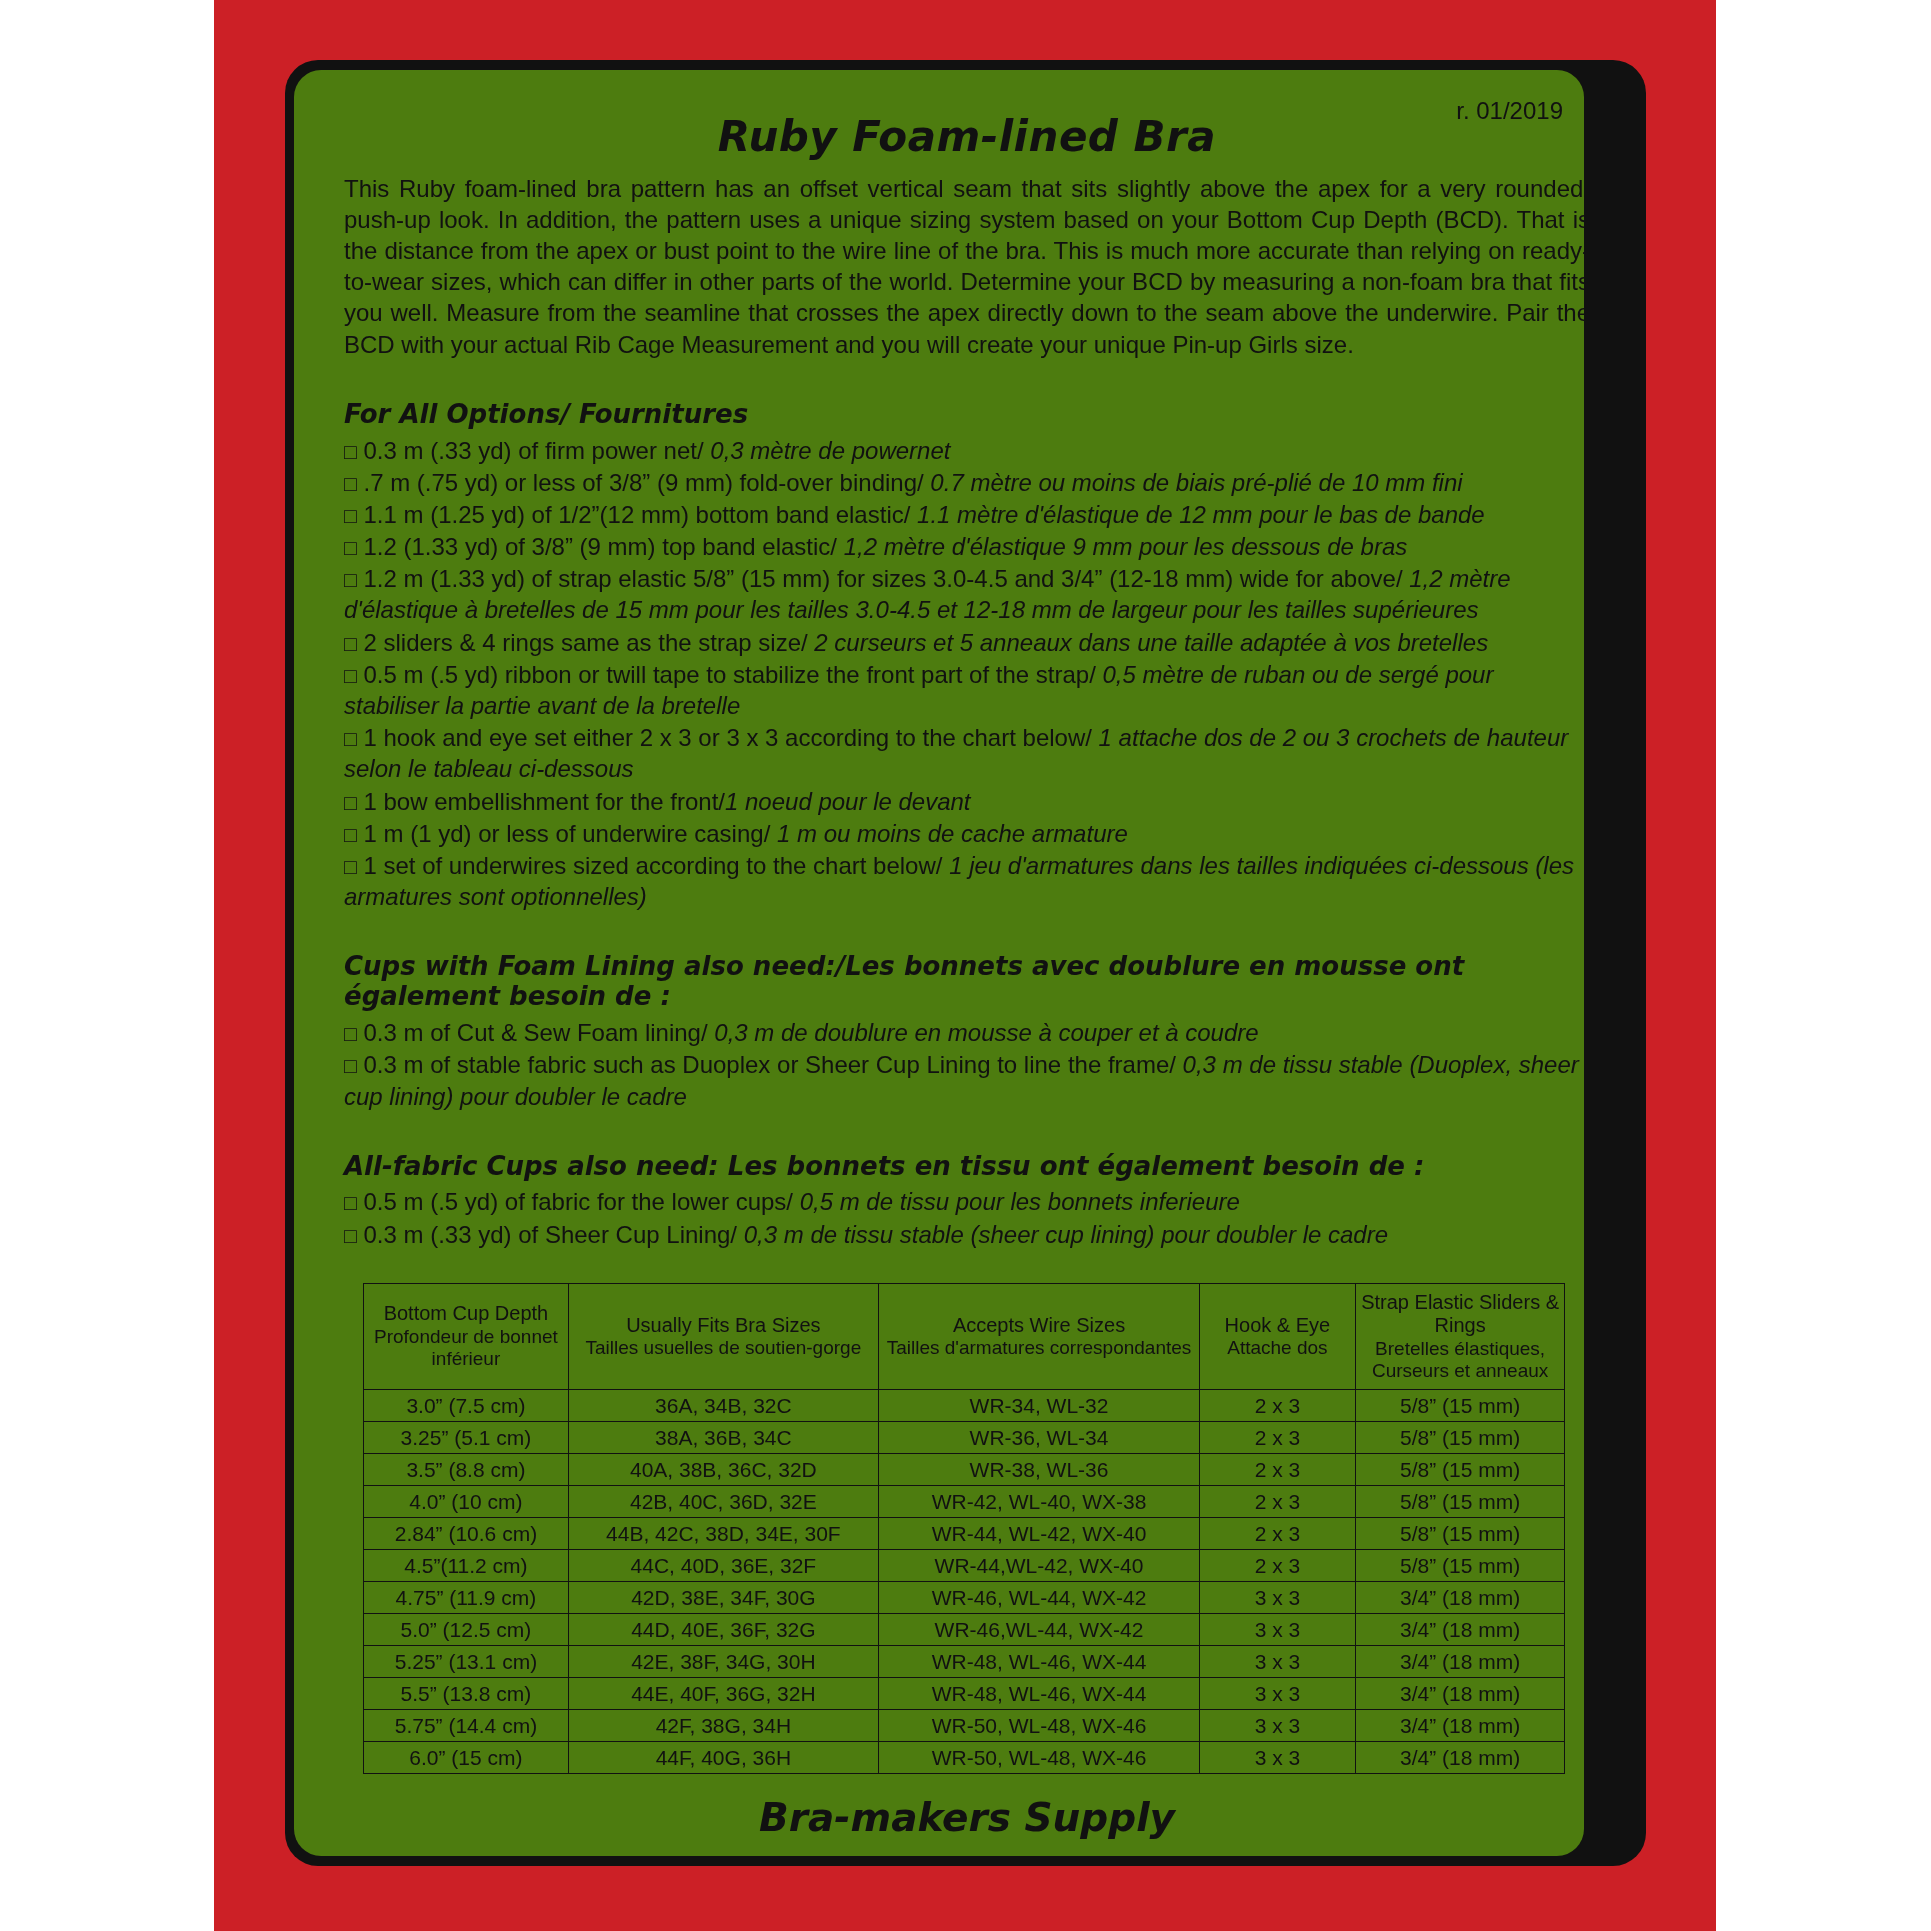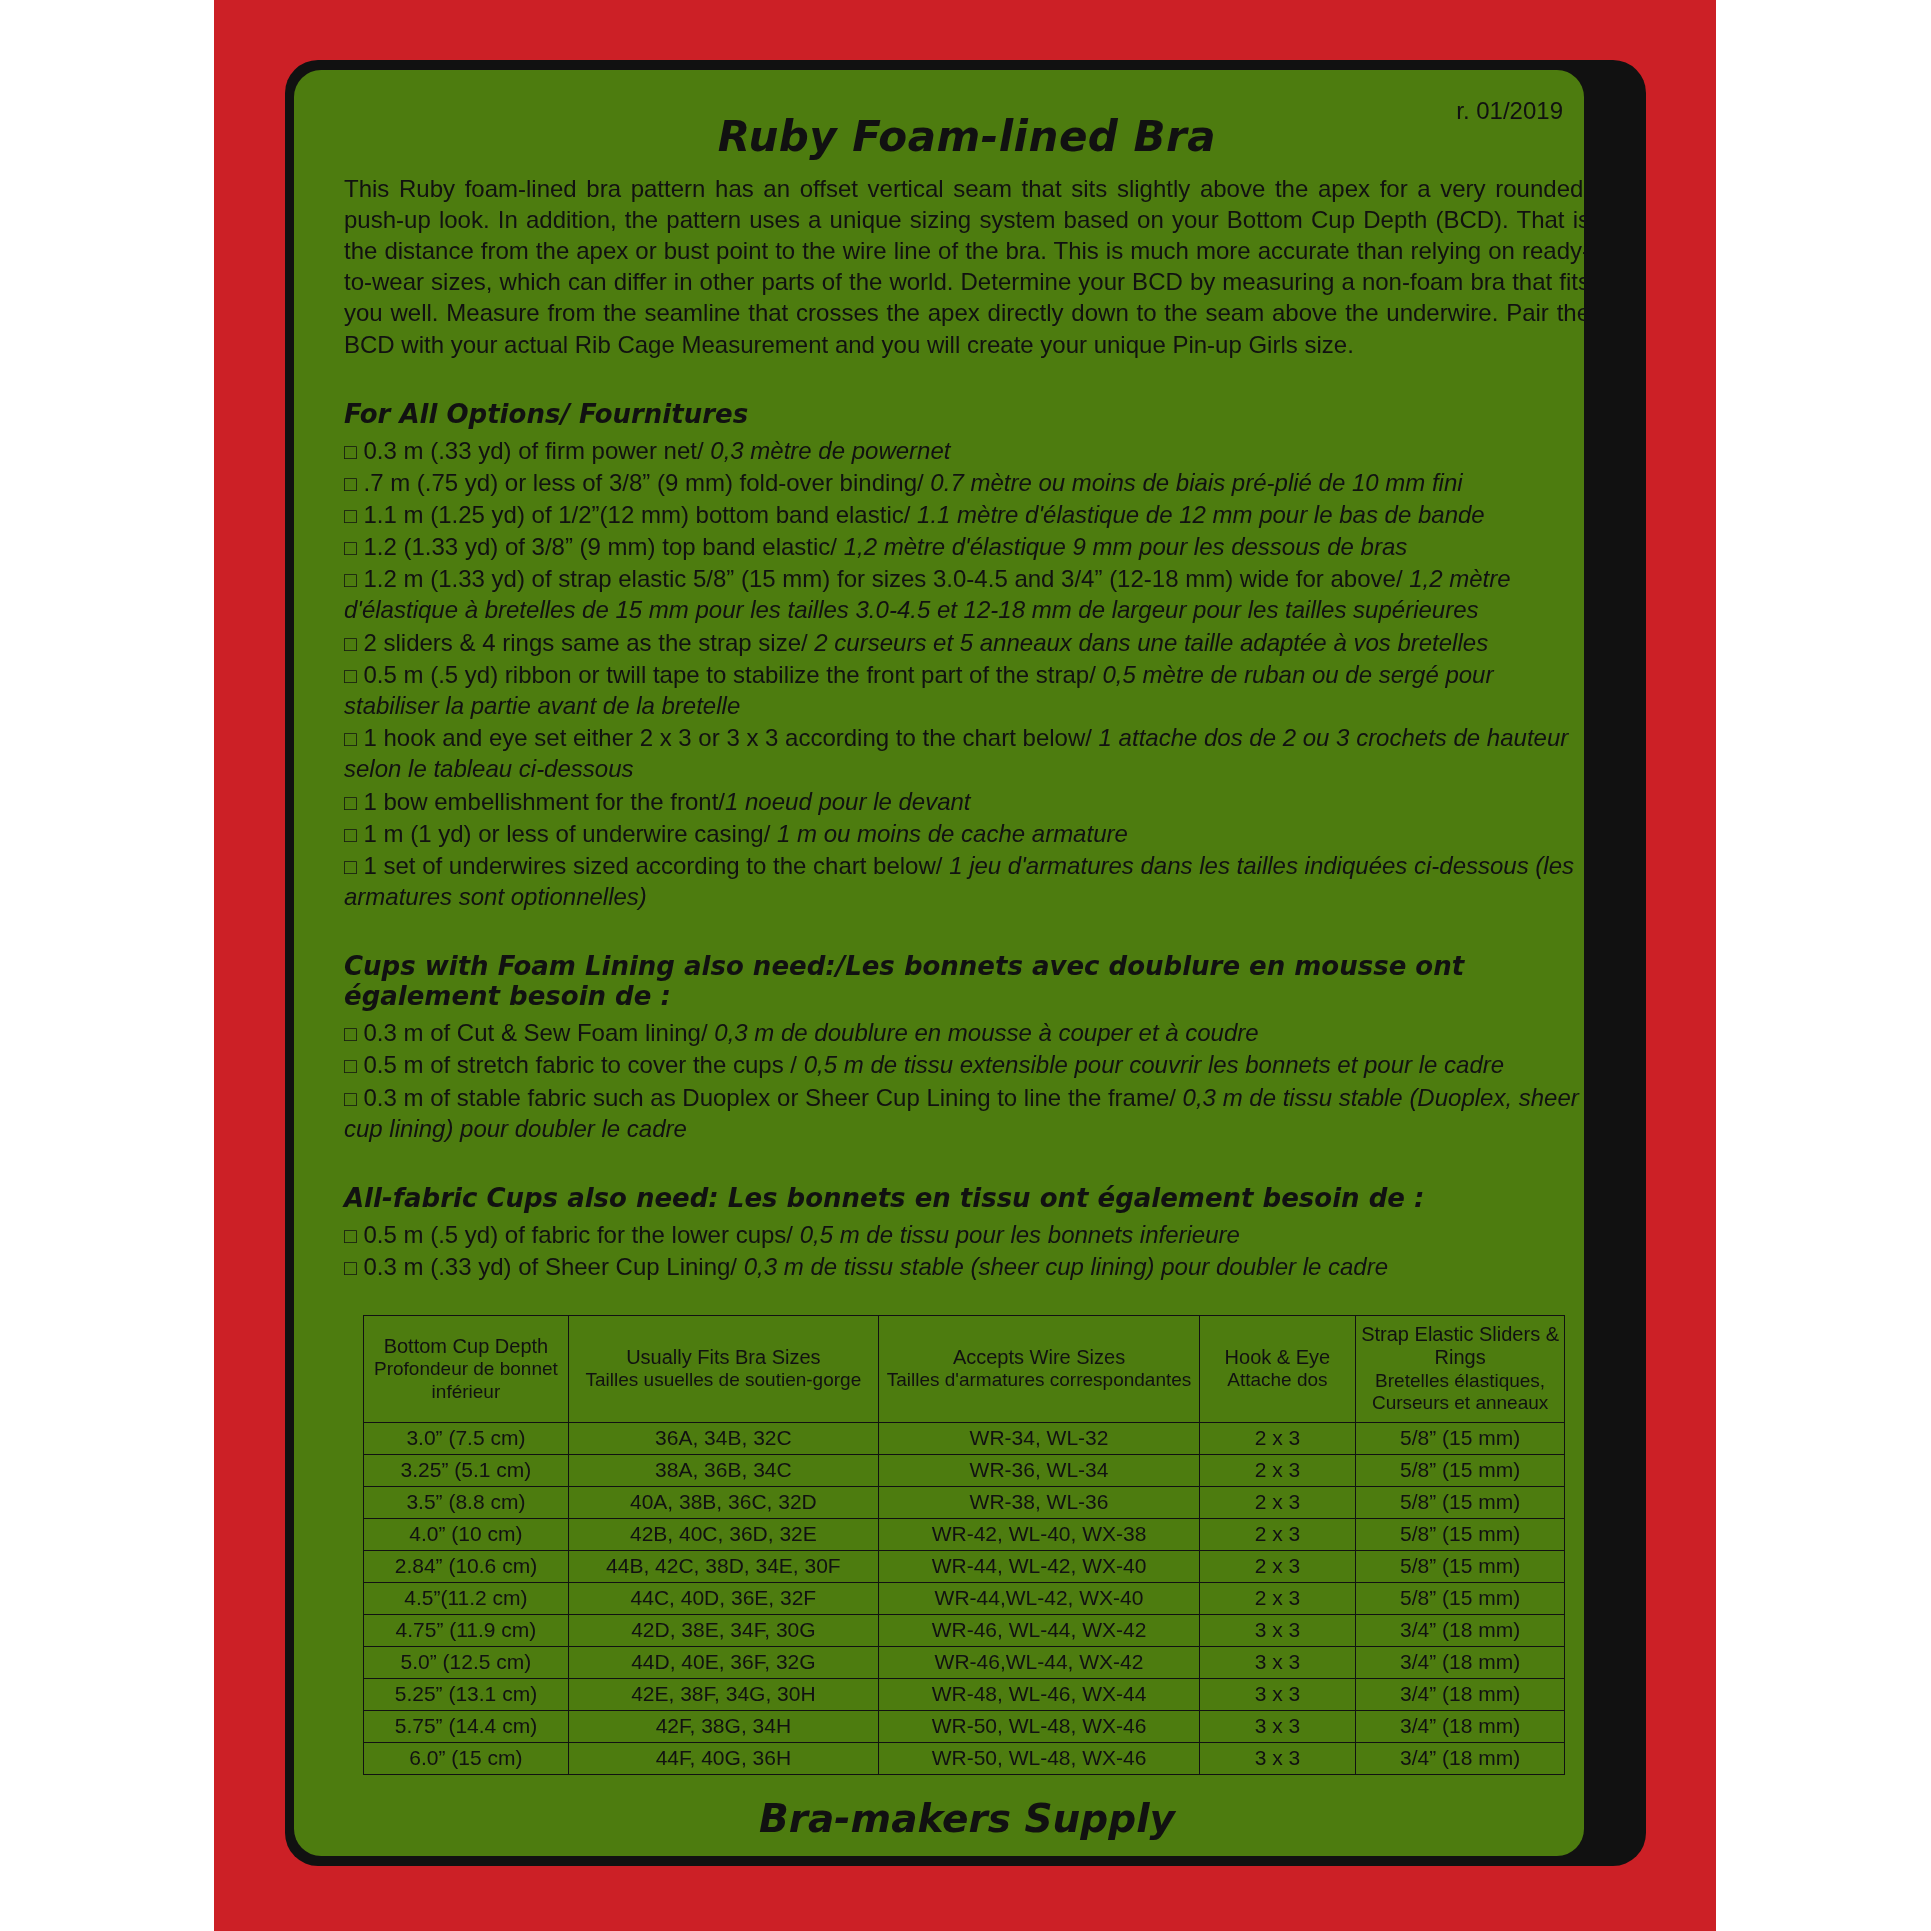--- a/index.html
+++ b/index.html
@@ -165,21 +165,20 @@
             <li class="box">2 sliders &amp; 4 rings same as the strap size/ <i>2 curseurs et 5 anneaux dans une taille adaptée à vos bretelles</i></li>
             <li class="box">0.5 m (.5 yd) ribbon or twill tape to stabilize the front part of the strap/ <i>0,5 mètre de ruban ou de sergé pour stabiliser la partie avant de la bretelle</i></li>
             <li class="box">1 hook and eye set either 2 x 3 or 3 x 3 according to the chart below/ <i>1 attache dos de 2 ou 3 crochets de hauteur selon le tableau ci-dessous</i></li>
             <li class="box">1 bow embellishment for the front/<i>1 noeud pour le devant</i></li>
             <li class="box">1 m (1 yd) or less of underwire casing/ <i>1 m ou moins de cache armature</i></li>
             <li class="box">1 set of underwires sized according to the chart below/ <i>1 jeu d'armatures dans les tailles indiquées ci-dessous (les armatures sont optionnelles)</i></li>
           </ul>
           <h2 class="section">Cups with Foam Lining also need:/Les bonnets avec doublure en mousse ont également besoin de :</h2>
           <ul class="list">
             <li class="box">0.3 m of Cut &amp; Sew Foam lining/ <i>0,3 m de doublure en mousse à couper et à coudre</i></li>
-            <li class="box">0.5 m of stretch fabric to cover the cups / <i>0,5 m de tissu extensible pour couvrir les bonnets et pour le cadre</i></li>
             <li class="box">0.3 m of stable fabric such as Duoplex or Sheer Cup Lining to line the frame/ <i>0,3 m de tissu stable (Duoplex, sheer cup lining) pour doubler le cadre</i></li>
           </ul>
           <h2 class="section">All-fabric Cups also need: Les bonnets en tissu ont également besoin de :</h2>
           <ul class="list">
             <li class="box">0.5 m (.5 yd) of fabric for the lower cups/ <i>0,5 m de tissu pour les bonnets inferieure</i></li>
             <li class="box">0.3 m (.33 yd) of Sheer Cup Lining/ <i>0,3 m de tissu stable (sheer cup lining) pour doubler le cadre</i></li>
           </ul>
         </div>
 
       <table class="chart">
@@ -250,20 +249,27 @@
               <td>3/4” (18 mm)</td>
             </tr>
             <tr>
               <td>5.25” (13.1 cm)</td>
               <td>42E, 38F, 34G, 30H</td>
               <td>WR-48, WL-46, WX-44</td>
               <td>3 x 3</td>
               <td>3/4” (18 mm)</td>
             </tr>
             <tr>
+              <td>5.5” (13.8 cm)</td>
+              <td>44E, 40F, 36G, 32H</td>
+              <td>WR-48, WL-46, WX-44</td>
+              <td>3 x 3</td>
+              <td>3/4” (18 mm)</td>
+            </tr>
+            <tr>
               <td>5.75” (14.4 cm)</td>
               <td>42F, 38G, 34H</td>
               <td>WR-50, WL-48, WX-46</td>
               <td>3 x 3</td>
               <td>3/4” (18 mm)</td>
             </tr>
             <tr>
               <td>6.0” (15 cm)</td>
               <td>44F, 40G, 36H</td>
               <td>WR-50, WL-48, WX-46</td>

